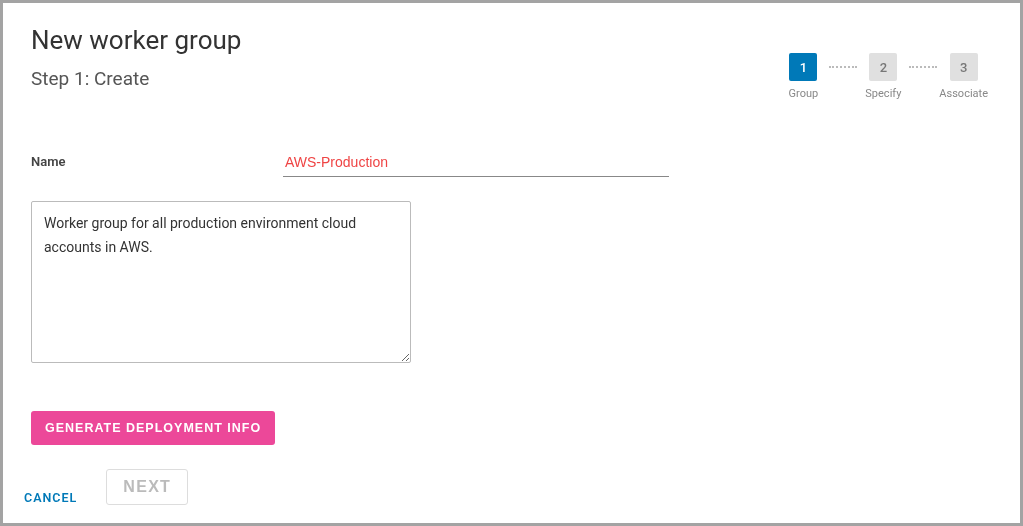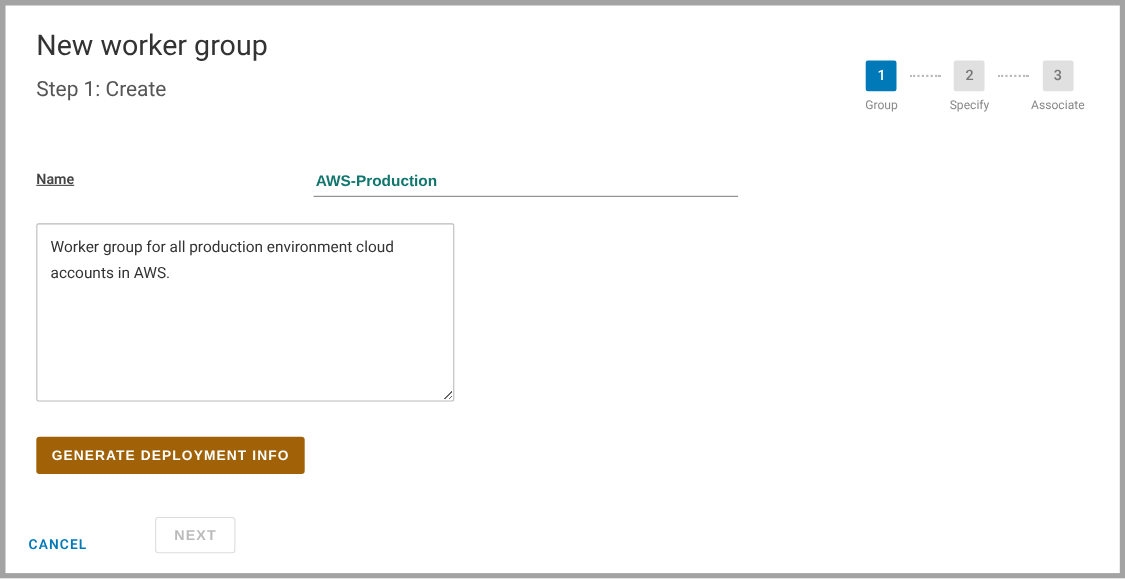--- a/index.html
+++ b/index.html
@@ -8,21 +8,21 @@
       padding: 0;
     }
     body {
       font-family: -apple-system, BlinkMacSystemFont, "Segoe UI", Roboto, Helvetica, Arial, sans-serif;
       background: #fff;
       color: #333;
     }
     .dialog {
       width: 1023px;
       height: 526px;
-      border: 5px solid #a3a3a3;
+      border: 3px solid #a3a3a3;
       background: #fff;
       padding: 22px 28px 20px 28px;
       position: relative;
     }
     .header-row {
       display: flex;
       justify-content: space-between;
       align-items: flex-start;
     }
     .header-left {
@@ -88,60 +88,58 @@
       display: flex;
       align-items: flex-start;
       margin-bottom: 24px;
     }
     .form-label {
       width: 252px;
       font-size: 13px;
       font-weight: 600;
       color: #444;
       padding-top: 4px;
-      text-decoration: underline;
     }
     .form-field {
       flex: 0 0 auto;
     }
     .name-input {
       width: 386px;
       border: none;
       border-bottom: 1px solid #888;
       padding: 4px 2px 6px 2px;
       font-size: 14px;
-      color: #0f766e;
+      color: #ef4444;
       outline: none;
       background: transparent;
-      font-weight: bold;
     }
     .desc-textarea {
       width: 380px;
       height: 162px;
       border: 1px solid #bbb;
       border-radius: 2px;
       padding: 10px 12px;
       font-size: 14px;
       font-family: inherit;
       color: #333;
       line-height: 1.7;
       resize: both;
       outline: none;
     }
     .generate-btn {
-      background: #a16207;
+      background: #ec4899;
       color: #fff;
       border: none;
       border-radius: 3px;
       padding: 10px 14px;
       font-size: 12.5px;
       font-weight: 600;
       letter-spacing: 0.08em;
       cursor: pointer;
-      margin-top: 4px;
+      margin-top: 20px;
     }
     .hint-text {
       font-size: 14px;
       color: #666;
       margin-top: 14px;
     }
     .footer {
       position: absolute;
       bottom: 18px;
       left: 21px;
@@ -156,25 +154,24 @@
       letter-spacing: 0.08em;
       cursor: pointer;
       text-decoration: none;
     }
     .next-btn {
       border: 1px solid #ddd;
       background: #fff;
       color: #bbb;
       border-radius: 3px;
       padding: 8px 16px;
-      font-size: 13px;
+      font-size: 16px;
       font-weight: 600;
       letter-spacing: 0.08em;
       cursor: not-allowed;
-      margin-left: 33px;
     }
   </style>
 </head>
 <body>
 
 <div class="dialog">
 
   <div class="header-row">
     <div class="header-left">
       <h1 class="page-title">New worker group</h1>

